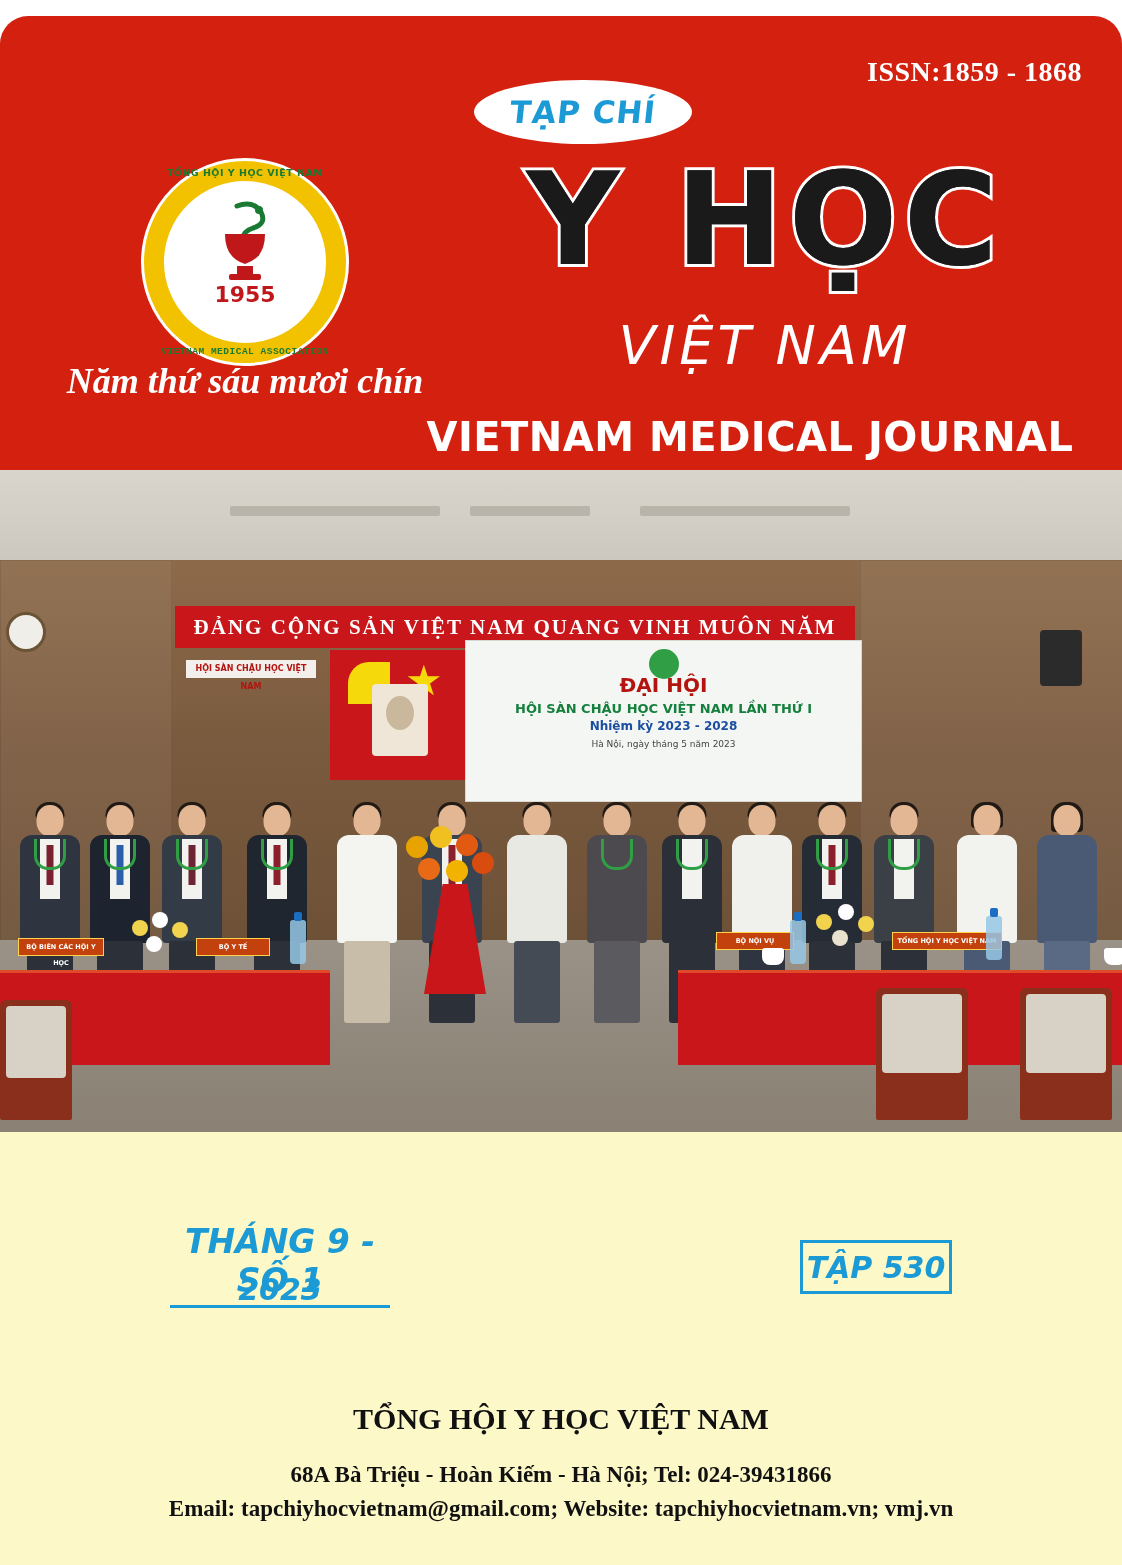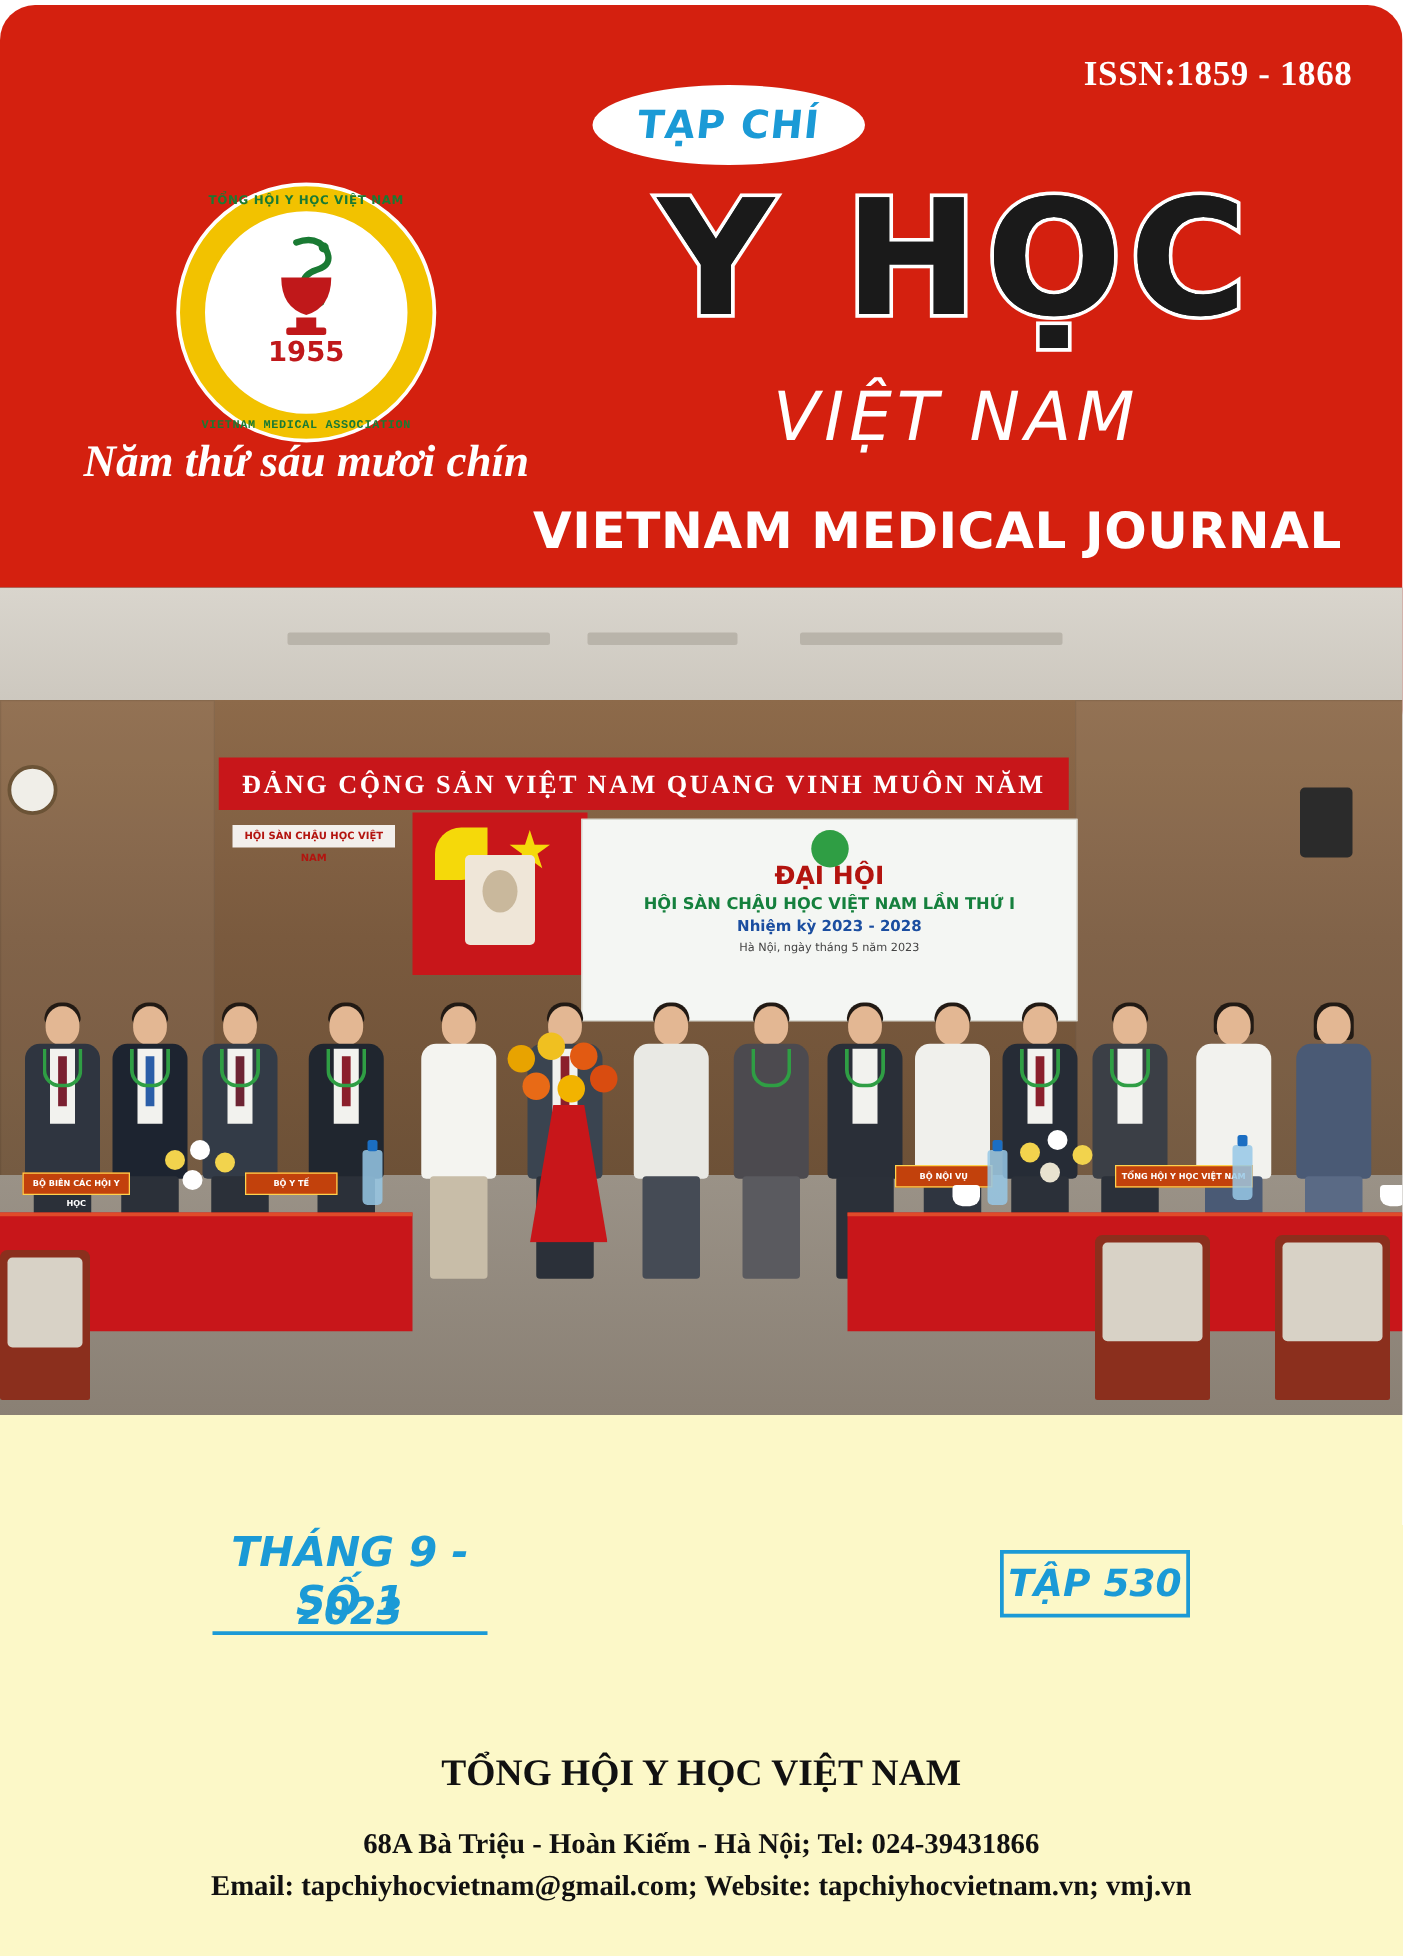--- a/index.html
+++ b/index.html
@@ -17,21 +17,21 @@
 
   
   .cover {
     width: 1122px;
     height: 1565px;
     position: relative;
     background: #ffffff;
   }
   .header {
     position: absolute;
-    left: 0; top: 4px;
+    left: 0; top: 16px;
     width: 1122px;
     height: 592px;
     background: #d4200f;
     overflow: hidden;
     border-radius: 28px;
   }
   .issn {
     position: absolute;
     right: 40px;
     top: 40px;
@@ -230,21 +230,21 @@
   }
   .banner-red {
     position: absolute; left: 175px; top: 136px; width: 680px; height: 42px;
     background: #c8161a; display:flex; align-items:center; justify-content:center;
   }
   .banner-red span {
     color:#ffffff; font-family:"Liberation Serif", serif; font-weight:bold;
     font-size: 21px; letter-spacing: 2px;
   }
   .screen-white {
-    position: absolute; left: 465px; top: 185px; width: 395px; height: 160px;
+    position: absolute; left: 465px; top: 170px; width: 395px; height: 160px;
     background: #f4f6f3; border: 1px solid #d8d8d0;
   }
   .screen-white .s-title {
     text-align:center; color:#b3140f; font-family:"DejaVu Sans", sans-serif;
     font-weight:bold; font-size: 20px; margin-top: 32px;
   }
   .screen-white .s-line1 {
     text-align:center; color:#15803d; font-family:"DejaVu Sans", sans-serif;
     font-weight:bold; font-size: 13px; margin-top: 4px;
   }

